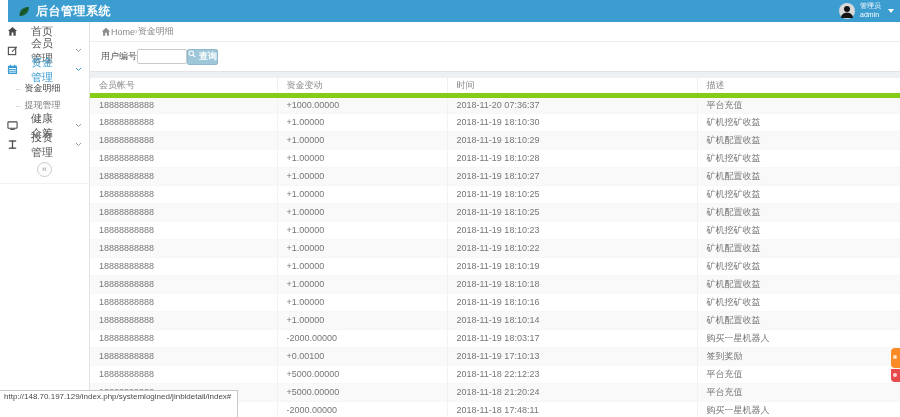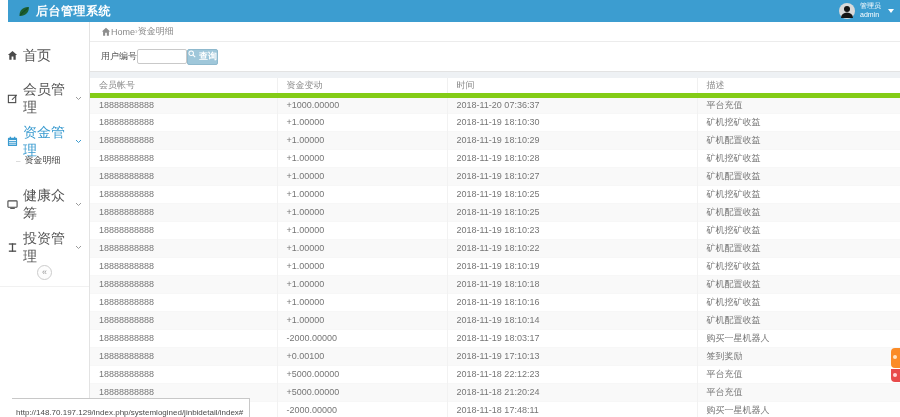--- a/index.html
+++ b/index.html
@@ -12,22 +12,22 @@
   .logo { display:flex; align-items:center; gap:5px; padding-left:9px; }
   .logo-title { font-size:12px; font-weight:bold; letter-spacing:0.5px; }
   .topbar-right { margin-left:auto; display:flex; align-items:center; gap:5px; padding-right:14px; cursor:pointer; }
   .user-texts { font-size:7px; line-height:1.25; }
   .caret-down { width:0; height:0; border-left:3px solid transparent; border-right:3px solid transparent;
                 border-top:4px solid #fff; margin-left:2px; }
 
   
   .sidebar { position:absolute; top:22px; left:0; width:90px; height:395px;
              background:#fff; border-right:1px solid #e3e3e3; }
-  .side-item { height:19px; display:flex; align-items:center; gap:5px; padding:0 7px;
-               font-size:14px; color:#555; cursor:pointer;margin-top:24px; }
+  .side-item { height:19px; display:flex; align-items:center; gap:13px; padding:0 7px;
+               font-size:11px; color:#555; cursor:pointer; }
   .side-item svg { flex:0 0 auto; }
   .chev { margin-left:auto; }
   .side-item.active { color:var(--accent-blue,#3a9bd0); }
   .submenu { padding:1px 0 2px 0; }
   .sub-item { height:17px; display:flex; align-items:center; padding-left:16px;
               font-size:9px; color:#777; cursor:pointer; position:relative; }
   .sub-item::before { content:"–"; color:#bbb; margin-right:4px; font-size:8px; }
   .sub-item.active { color:#444; }
   .collapse-btn { width:15px; height:15px; border:1px solid #ccc; border-radius:50%;
                   color:#999; font-size:9px; line-height:13px; text-align:center;
@@ -53,23 +53,23 @@
   th { height:17px; font-weight:normal; color:#8a8a8a; text-align:left; padding:0 9px;
        border-bottom:5px solid #84cc16; border-left:1px solid #f0f0f0; }
   th:first-child { border-left:none; }
   td { height:18px; color:#767676; padding:0 9px; border-left:1px solid #f2f2f2;
        white-space:nowrap; overflow:hidden; }
   td:first-child { border-left:none; }
   tbody tr:nth-child(odd) { background:#f9f9f9; }
   tbody tr { border-bottom:1px solid #f7f7f7; }
 
   
-  .statusbar { position:absolute; left:12px; bottom:0; height:19px; background:#fff;
+  .statusbar { position:absolute; left:0; bottom:0; height:27px; background:#fff;
                border-top:1px solid #c8c8c8; border-right:1px solid #c8c8c8;
-               font-size:8px; color:#4a4a4a; padding:9px 6px 0 4px; white-space:nowrap; }
+               font-size:8px; color:#4a4a4a; padding:1px 6px 0 4px; white-space:nowrap; }
 
   
   .float-widget { position:absolute; right:0; top:348px; width:9px; cursor:pointer; }
   .fw-top { height:20px; background:var(--widget-orange,#fb8b27); border-radius:4px 0 0 4px; position:relative; }
   .fw-top::after { content:""; position:absolute; left:2px; top:7px; width:4px; height:4px;
                    border-radius:50%; background:#ffe3c2; }
   .fw-bottom { height:13px; background:var(--widget-red,#e84b4b); border-radius:0 0 0 4px; margin-top:1px; position:relative; }
   .fw-bottom::after { content:""; position:absolute; left:2px; top:4px; width:4px; height:4px;
                       border-radius:50%; background:#ffd7d7; }
 </style>
@@ -128,20 +128,23 @@
       </svg>
       <span>资金管理</span>
       <svg class="chev" width="7" height="5" viewBox="0 0 7 5">
         <polyline points="1,1 3.5,3.5 6,1" stroke="#3a9bd0" stroke-width="1" fill="none"></polyline>
       </svg>
     </div>
     <div class="submenu">
       <div class="sub-item active">
         <span>资金明细</span>
       </div>
+      <div class="sub-item">
+        <span>提现管理</span>
+      </div>
     </div>
     <div class="side-item">
       <svg width="11" height="11" viewBox="0 0 12 12">
         <rect x="1" y="2" width="10" height="7" rx="0.8" fill="none" stroke="#4a4a4a" stroke-width="1.2"></rect>
         <rect x="3.5" y="9.6" width="5" height="1.2" fill="#4a4a4a"></rect>
       </svg>
       <span>健康众筹</span>
       <svg class="chev" width="7" height="5" viewBox="0 0 7 5">
         <polyline points="1,1 3.5,3.5 6,1" stroke="#9a9a9a" stroke-width="1" fill="none"></polyline>
       </svg>

